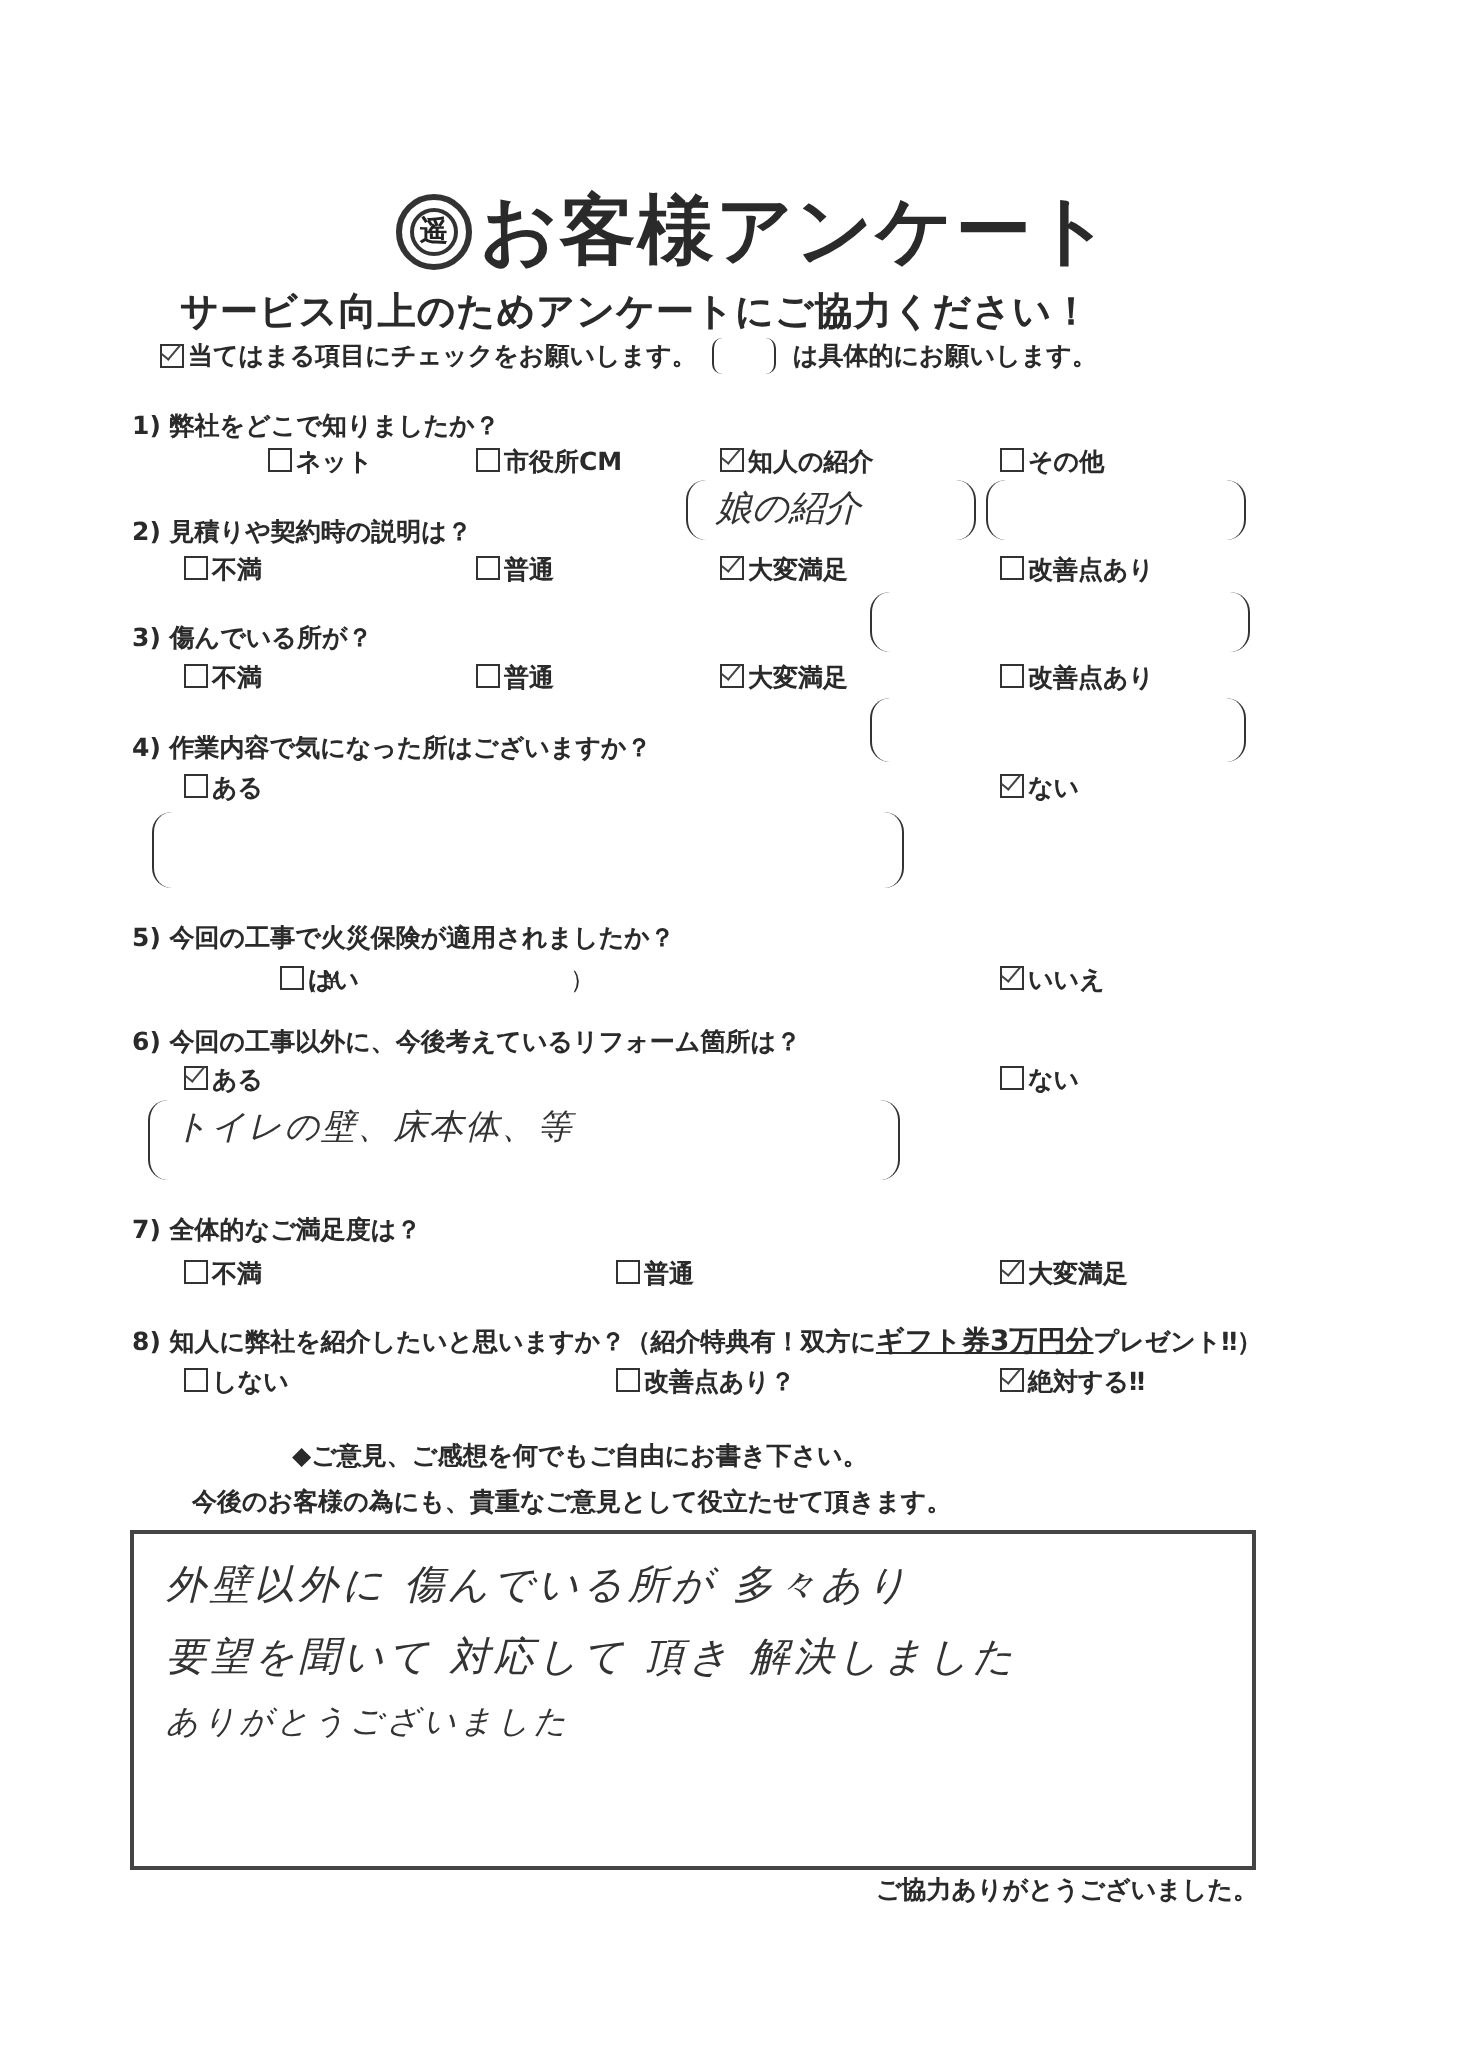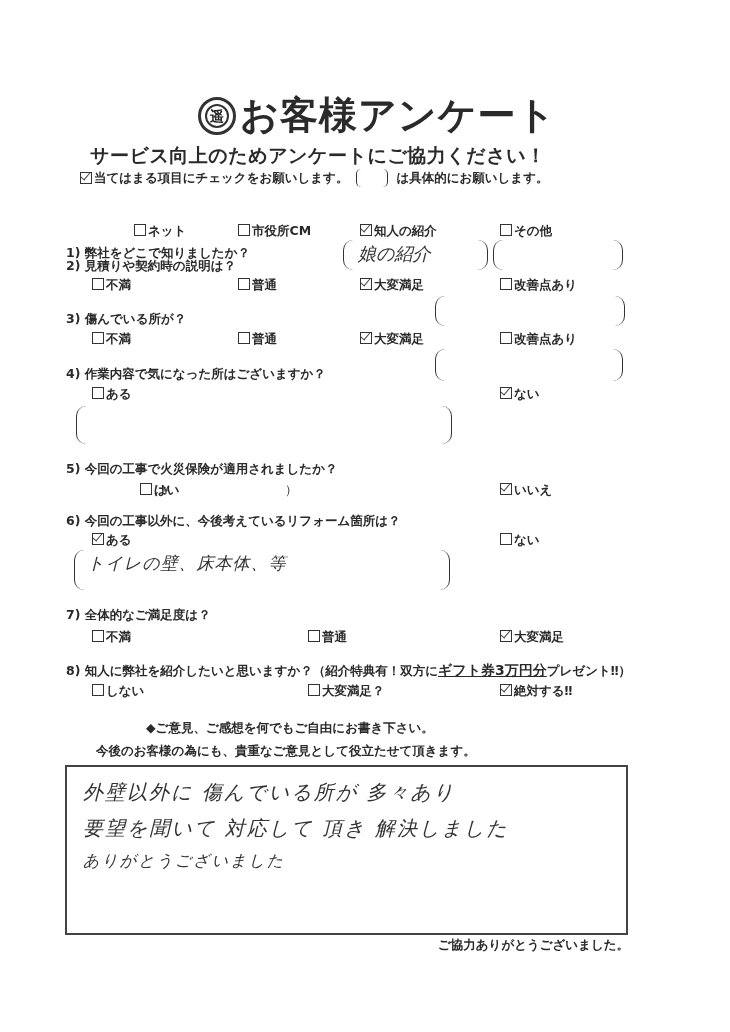--- a/index.html
+++ b/index.html
@@ -32,21 +32,21 @@
   <div class="title">お客様アンケート</div>
 </div>
 <div class="abs subtitle">サービス向上のためアンケートにご協力ください！</div>
 <div class="abs instruction">
   <span class="chk checked"></span>
   <span>当てはまる項目にチェックをお願いします。</span>
   <span class="inline-bracket"></span>
   <span>は具体的にお願いします。</span>
 </div>
 
-<div class="abs q" style="left:66px;top:205px;margin-top:40px;">
+<div class="abs q" style="left:66px;top:205px;">
   <span>1)</span>
   <span>弊社をどこで知りましたか？</span>
 </div>
 <div class="abs opt" style="left:108px;top:223px;margin-left:26px;"><span class="chk"></span><span>ネット</span></div>
 <div class="abs opt" style="left:238px;top:223px;"><span class="chk"></span><span>市役所CM</span></div>
 <div class="abs opt" style="left:360px;top:223px;"><span class="chk checked"></span><span>知人の紹介</span></div>
 <div class="abs opt" style="left:500px;top:223px;"><span class="chk"></span><span>その他</span></div>
 <div class="abs bracket" style="left:343px;top:240px;width:145px;height:30px;">
   <span class="hand" style="position:absolute;left:14px;top:2px;font-size:18px;">娘の紹介</span>
 </div>
@@ -108,21 +108,21 @@
 </div>
 <div class="abs opt" style="left:92px;top:629px;"><span class="chk"></span><span>不満</span></div>
 <div class="abs opt" style="left:308px;top:629px;"><span class="chk"></span><span>普通</span></div>
 <div class="abs opt" style="left:500px;top:629px;"><span class="chk checked"></span><span>大変満足</span></div>
 
 <div class="abs q" style="left:66px;top:662px;white-space:nowrap;">
   <span>8)</span>
   <span>知人に弊社を紹介したいと思いますか？（紹介特典有！双方に</span><span class="gift">ギフト券3万円分</span><span>プレゼント‼）</span>
 </div>
 <div class="abs opt" style="left:92px;top:683px;"><span class="chk"></span><span>しない</span></div>
-<div class="abs opt" style="left:308px;top:683px;"><span class="chk"></span><span>大変満足？</span></div>
+<div class="abs opt" style="left:308px;top:683px;"><span class="chk"></span><span>改善点あり？</span></div>
 <div class="abs opt" style="left:500px;top:683px;"><span class="chk checked"></span><span>絶対する‼</span></div>
 
 <div class="abs q" style="left:146px;top:720px;">◆ご意見、ご感想を何でもご自由にお書き下さい。</div>
 <div class="abs q" style="left:96px;top:743px;">今後のお客様の為にも、貴重なご意見として役立たせて頂きます。</div>
 <div class="abs comment-box">
   <div class="hand comment-line" style="position:absolute;left:16px;top:12px;">外壁以外に 傷んでいる所が 多々あり</div>
   <div class="hand comment-line" style="position:absolute;left:16px;top:48px;">要望を聞いて 対応して 頂き 解決しました</div>
   <div class="hand comment-line" style="position:absolute;left:16px;top:84px;font-size:16px;">ありがとうございました</div>
 </div>
 <div class="abs q" style="left:438px;top:937px;">ご協力ありがとうございました。</div>

